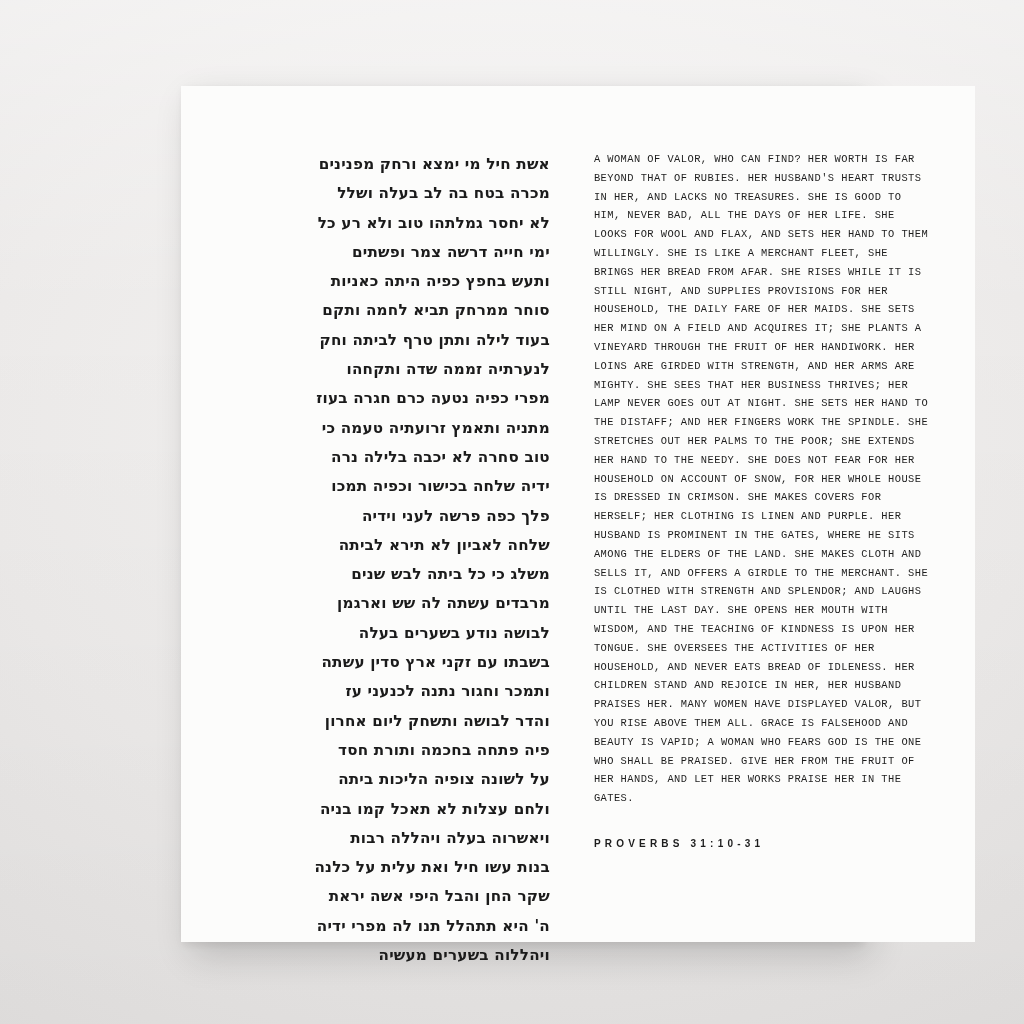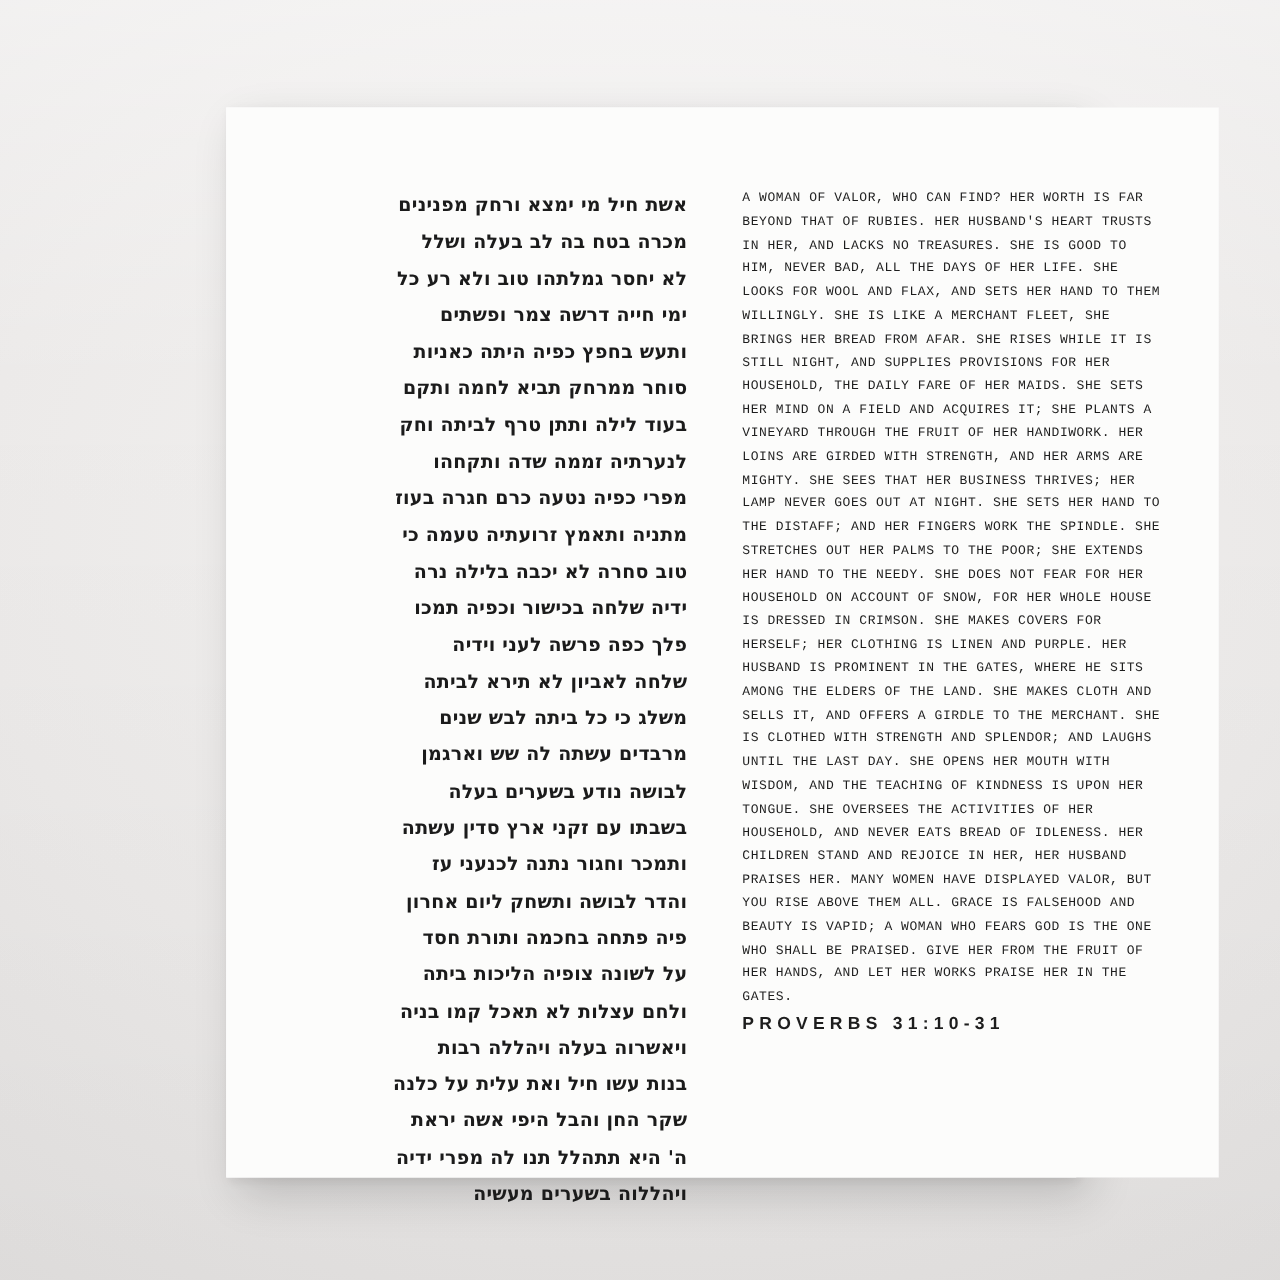--- a/index.html
+++ b/index.html
@@ -74,23 +74,23 @@
     font-family: Liberation Mono, monospace;
     font-size: 10.4px;
     line-height: 18.8px;
     color: #1d1d1d;
     letter-spacing: 0.45px;
     text-align: left;
     text-transform: uppercase;
     font-weight: 500;
   }
   .citation {
-    margin-top: 2px;
+    margin-top: 30px;
     font-family: "Liberation Sans", sans-serif;
-    font-size: 14px;
+    font-size: 10px;
     letter-spacing: 4.2px;
     color: #1d1d1d;
     font-weight: 600;
     text-transform: uppercase;
   }
 </style>
 </head>
 <body>
 
 <div class="backdrop"></div>

